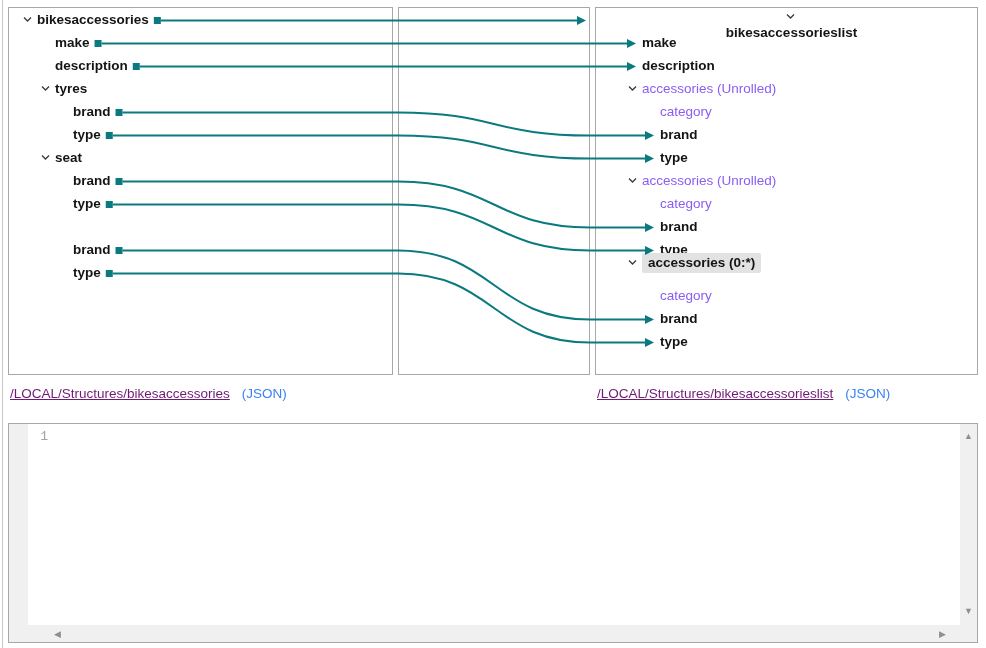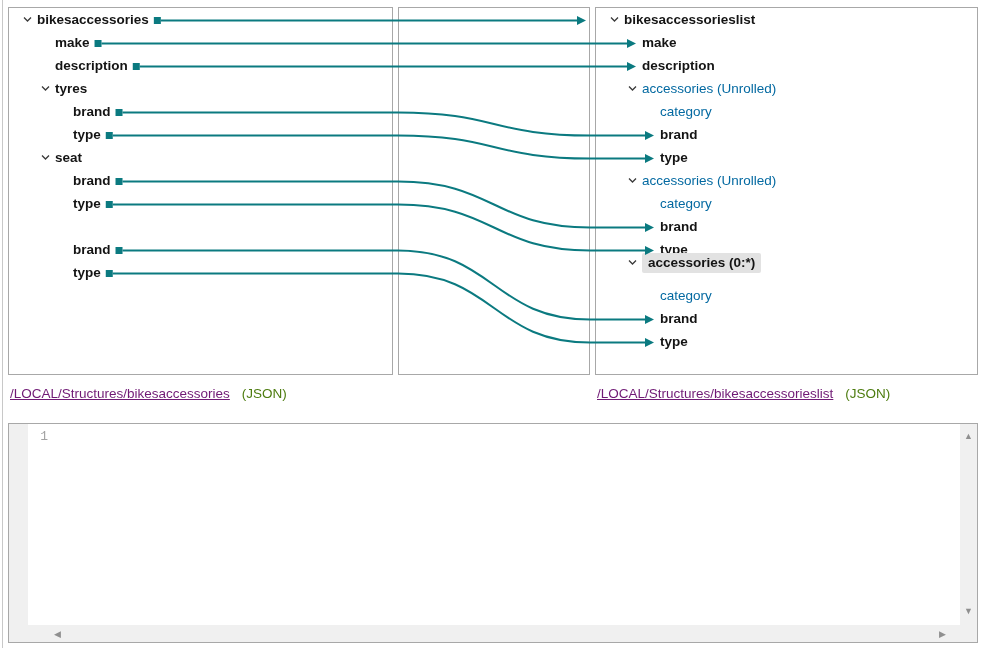--- a/index.html
+++ b/index.html
@@ -11,33 +11,33 @@
   .left-edge { position:absolute; left:2px; top:0; bottom:0; width:1px; background:#c8c8c8; }
 
   .panel { position:absolute; top:7px; height:368px; background:#fff; border:1px solid #a8a8a8; }
   #source-panel { left:8px;  width:385px; }
   #middle-panel { left:398px; width:192px; }
   #target-panel { left:595px; width:383px; }
 
   .tree-rows { position:absolute; inset:0; }
   .tree-row { position:absolute; left:0; right:0; height:23px; display:flex; align-items:center; }
   .chev-box { width:16px; height:16px; display:flex; align-items:center; justify-content:center; flex:0 0 16px; margin-right:2px; }
-  .lbl { font-size:13.5px; color:#0369a1; white-space:nowrap; line-height:17px; }
+  .lbl { font-size:13.5px; color:#8b5cf6; white-space:nowrap; line-height:17px; }
   .lbl.bold { font-weight:bold; color:#141414; }
   .lbl.hl { background:#e2e2e2; padding:1px 6px 2px 6px; border-radius:2px; }
 
   #map-overlay { position:absolute; left:0; top:0; pointer-events:none; }
   #map-overlay path, #map-overlay rect, #map-overlay polygon { pointer-events:auto; }
 
   .links-row { position:absolute; top:386px; left:0; right:0; height:20px; font-size:13.5px; }
   .link-group { position:absolute; top:0; display:flex; align-items:baseline; gap:12px; }
   #source-link-group { left:10px; }
   #target-link-group { left:597px; }
   a.struct-link { color:#701a75; text-decoration:underline; cursor:pointer; }
-  .fmt-label { color:#4d7c0f; }
+  .fmt-label { color:#3b82f6; }
 
   .editor { position:absolute; left:8px; top:423px; width:970px; height:220px; border:1px solid #a8a8a8; background:#fff; }
   .glyph-margin { position:absolute; left:0; top:0; bottom:0; width:19px; background:#f0f0f0; }
   .line-numbers { position:absolute; left:19px; top:0; width:26px; padding:3px 6px 0 0; text-align:right;
     font-family:"Liberation Mono","DejaVu Sans Mono",monospace; font-size:13px; line-height:19px; color:#a3a3a3; }
   .code-area { position:absolute; left:45px; top:0; right:17px; bottom:17px; padding:3px 0 0 3px;
     font-family:"Liberation Mono","DejaVu Sans Mono",monospace; font-size:13.5px; line-height:19px; white-space:pre; cursor:text; }
   .tok-keyword { color:#9e2a2b; font-weight:bold; }
   .tok-number  { color:#7f7f00; }
 
@@ -110,21 +110,21 @@
       </div>
       <div class="tree-row" style="top: 253px; padding-left: 46px;">
         <span class="chev-box"></span>
         <span class="lbl bold">type</span>
       </div>
     </div>
 </div>
 <div class="panel" id="middle-panel"></div>
 <div class="panel" id="target-panel">
   <div class="tree-rows" id="target-rows">
-      <div class="tree-row" style="top: 0px; padding-left: 10px;">
+      <div class="tree-row" style="top: 0px; padding-left: 10px; flex-direction: column;">
         <span class="chev-box">
           <svg width="11" height="11" viewBox="0 0 11 11">
             <path d="M2 3.5 L5.5 7 L9 3.5" fill="none" stroke="#3a3a3a" stroke-width="1.3"></path>
           </svg>
         </span>
         <span class="lbl bold">bikesaccessorieslist</span>
       </div>
       <div class="tree-row" style="top: 23px; padding-left: 28px;">
         <span class="chev-box"></span>
         <span class="lbl bold">make</span>

